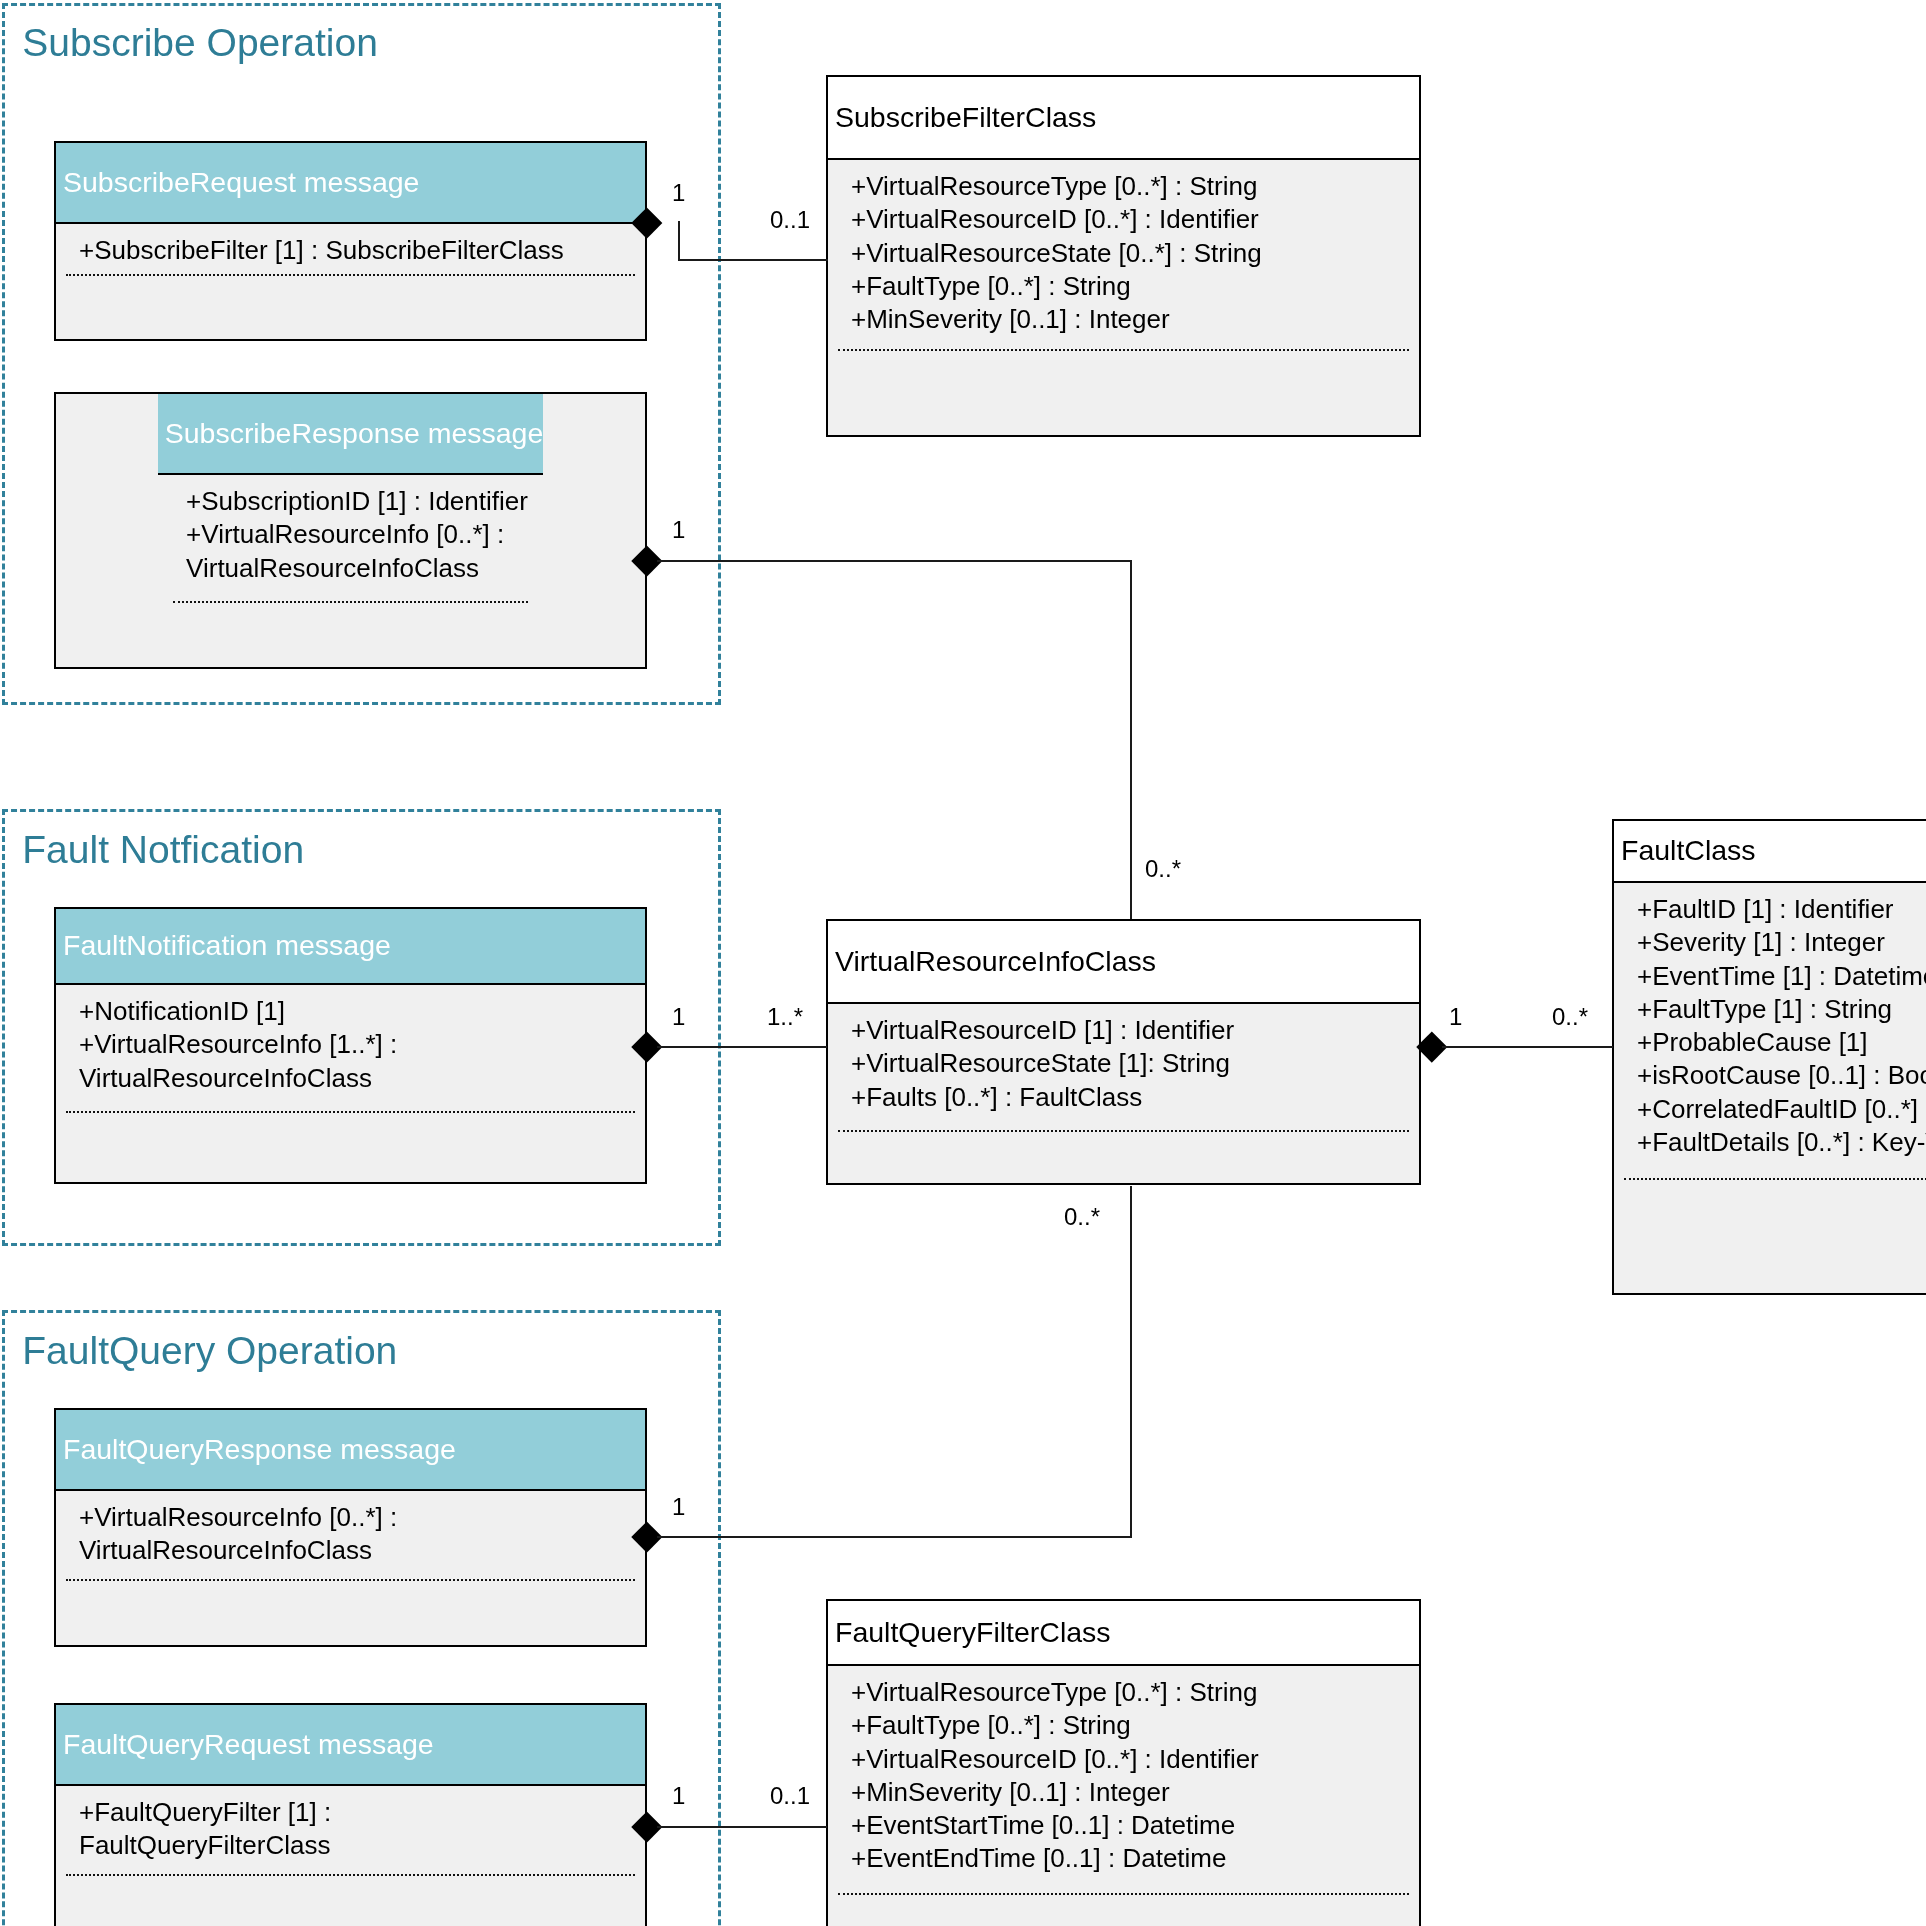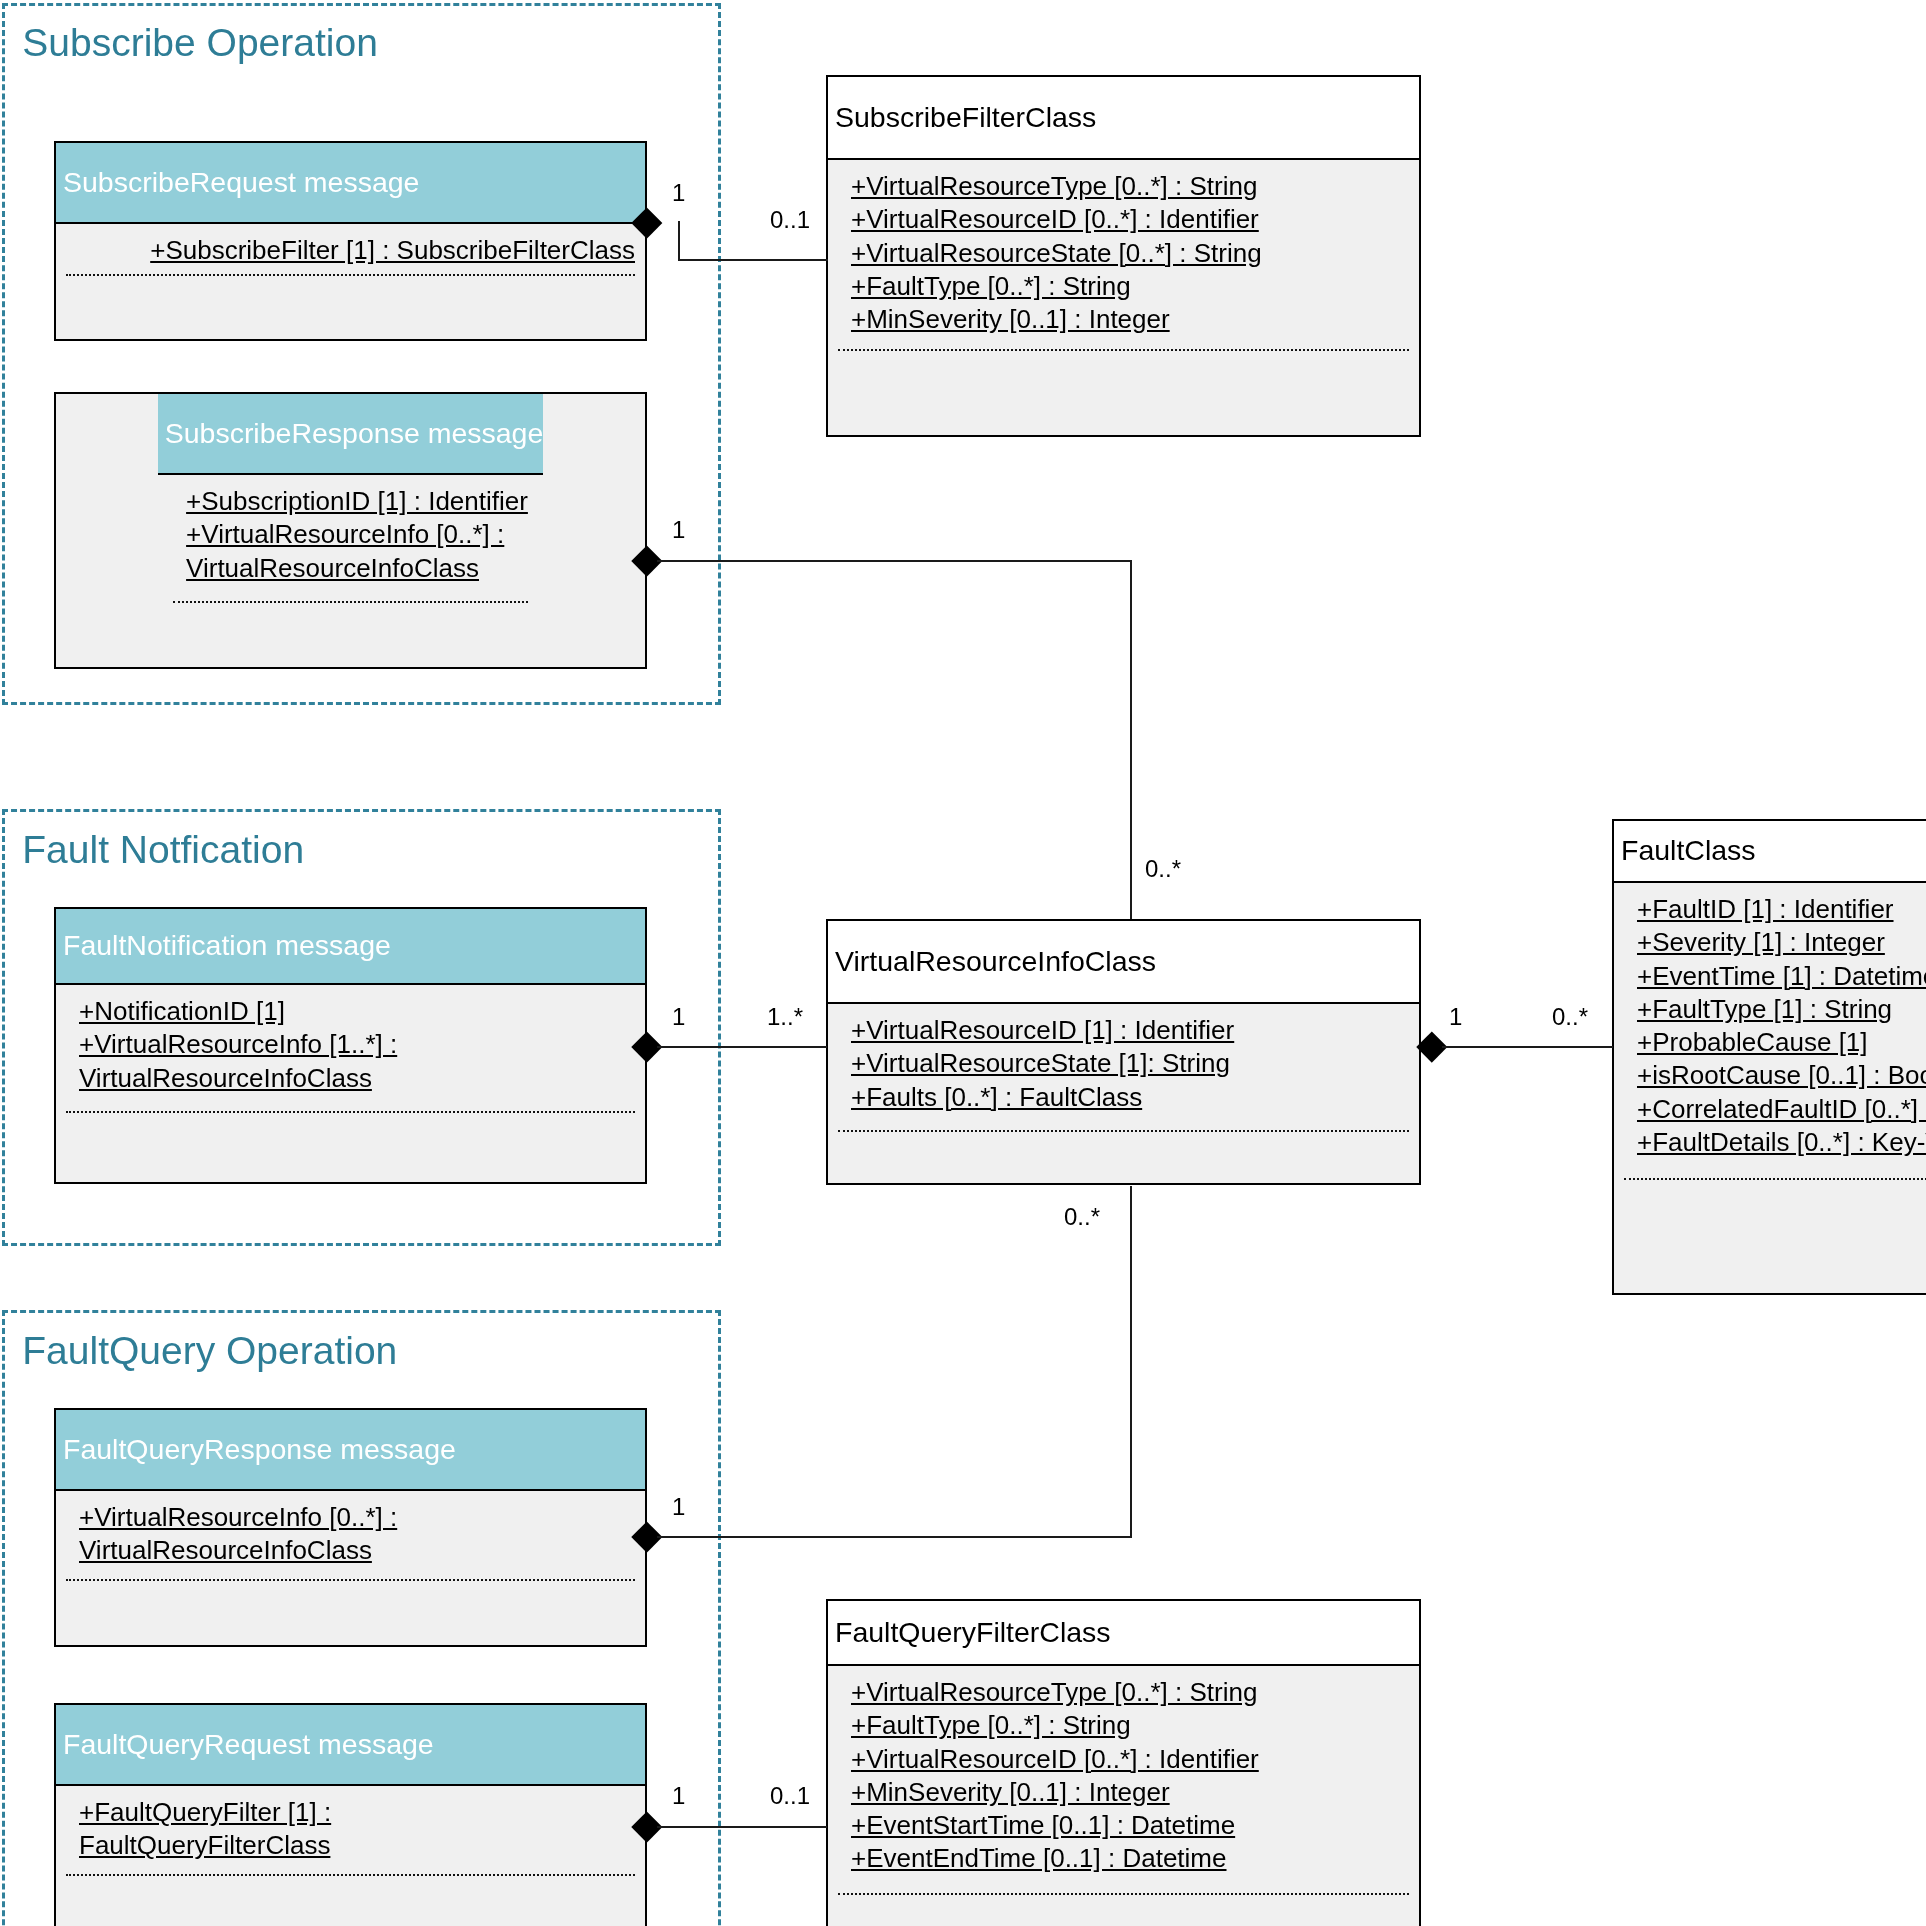--- a/index.html
+++ b/index.html
@@ -67,21 +67,20 @@
     flex: 1 1 auto;
     background: #f0f0f0;
     padding: 10px 10px 0 23px;
     box-sizing: border-box;
   }
   .attr {
     font-size: 26px;
     line-height: 1.28;
     color: #000000;
     white-space: pre;
-    text-decoration: underline;
   }
   .sep {
     position: absolute;
     left: 10px;
     right: 10px;
     border-top: 2.3px dotted #111111;
   }
 
   
   .line-h, .line-v {
@@ -108,21 +107,21 @@
   }
 </style>
 </head>
 <body>
 
 <div id="canvas">
 
   <div class="group" style="left:1.5px; top:3.1px; width:719px; height:702px;"></div>
   <div class="group-title" style="left:22.3px; top:23px;">Subscribe Operation</div>
 
-  <div class="uml msg" style="left:54px; top:141px; width:593px; height:200px;text-align:right;">
+  <div class="uml msg" style="left:54px; top:141px; width:593px; height:200px;">
     <div class="head" style="height:81px;">SubscribeRequest message</div>
     <div class="body">
       <div class="attr">+SubscribeFilter [1] : SubscribeFilterClass</div>
       <div class="sep" style="top:50px;"></div>
     </div>
   </div>
 
   <div class="uml msg" style="left:54px; top:392px; width:593px; height:277px;align-items:center;">
     <div class="head" style="height:81px;">SubscribeResponse message</div>
     <div class="body">

